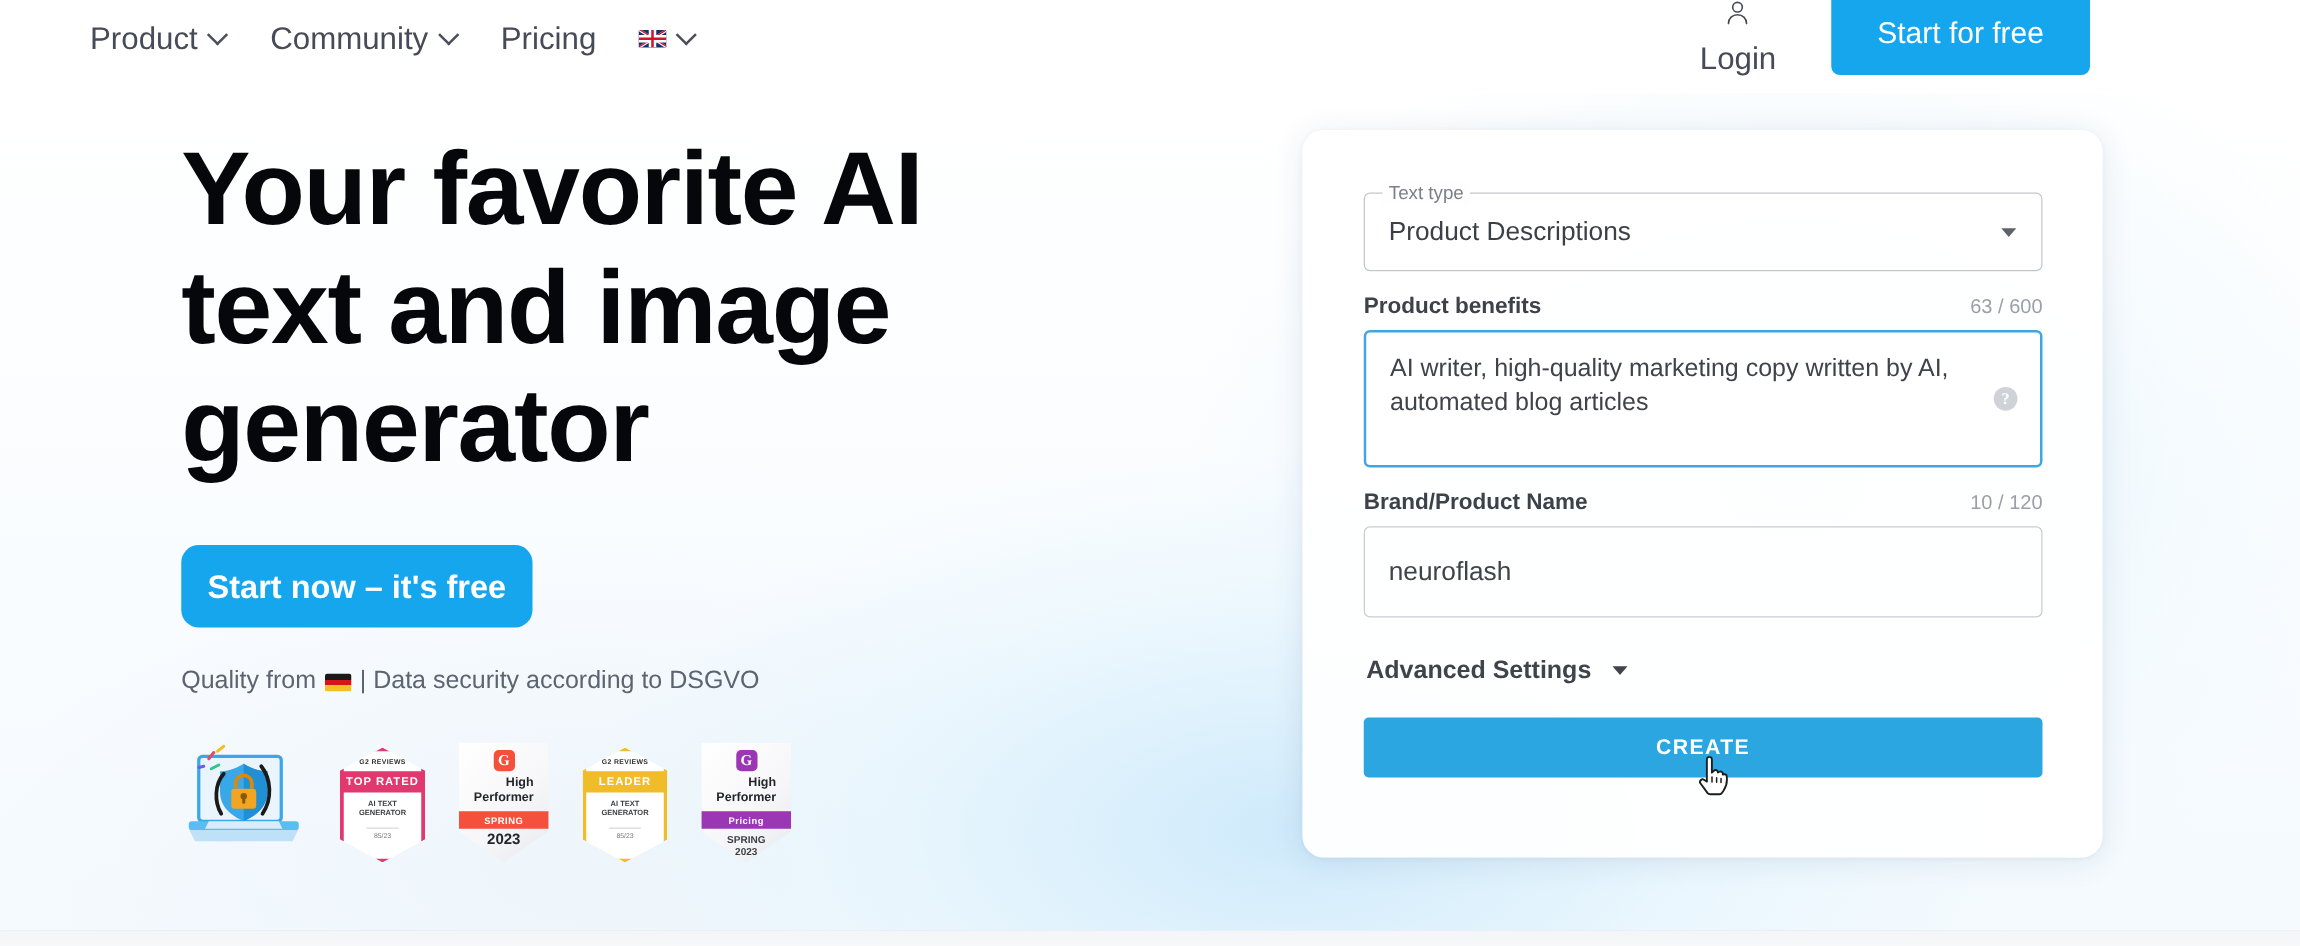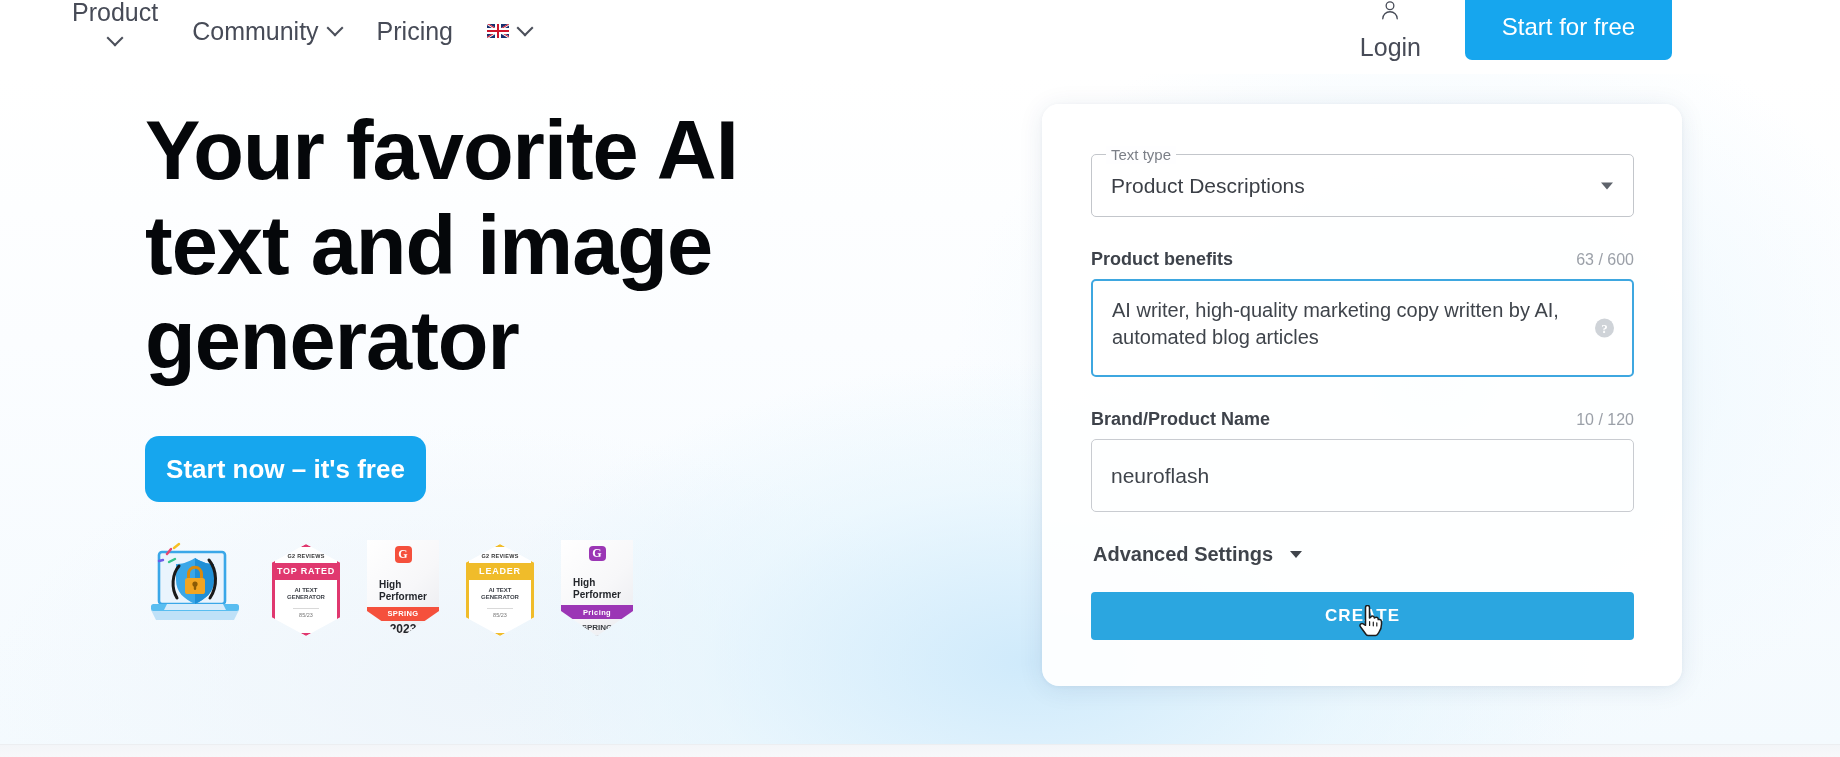--- a/index.html
+++ b/index.html
@@ -74,21 +74,21 @@
     align-items: center;
     gap: 9px;
     padding: 0 17px;
     height: 62px;
     color: #474b57;
     font-size: 25px;
     line-height: 1;
     cursor: pointer;
     white-space: nowrap;
   }
-  .nav-item:first-child { padding-left: 8px; flex-direction: column; }
+  .nav-item:first-child { padding-left: 8px; }
 
   .chev {
     display: inline-block;
     width: 15px;
     height: 15px;
     position: relative;
     top: -2px;
   }
   .chev::before {
     content: "";
@@ -312,25 +312,25 @@
     border-radius: 4px;
     color: #ffffff;
     font-size: 12px;
     font-weight: bold;
     display: flex;
     align-items: center;
     justify-content: center;
     font-family: "Liberation Serif", serif;
   }
   .shieldbadge .title {
-    margin-top: 16px;
+    margin-top: 4px;
     font-size: 10px;
     font-weight: bold;
     color: #23262b;
-    text-align: left;
+    text-align: right;
     line-height: 12px;
   }
   .shieldbadge .band {
     margin-top: 4px;
     width: 100%;
     padding: 2.6px 0;
     color: #ffffff;
     font-size: 7.5px;
     font-weight: bold;
     text-align: center;
@@ -405,36 +405,36 @@
     width: 0; height: 0;
     border-left: 6.5px solid transparent;
     border-right: 6.5px solid transparent;
     border-top: 7.5px solid #5e636b;
   }
 
   .field-head {
     display: flex;
     align-items: baseline;
     justify-content: space-between;
-    margin-top: 32px;
+    margin-top: 17px;
     margin-bottom: 9px;
   }
   .field-label {
     font-size: 18px;
     font-weight: bold;
     color: #3d424a;
   }
   .field-counter {
     font-size: 16px;
     color: #9ba0a8;
   }
 
   .textarea-box {
     position: relative;
-    height: 98px;
+    height: 110px;
     border: 2px solid #3ea7e0;
     border-radius: 5px;
     padding: 16px 52px 0 19px;
     background: #ffffff;
     cursor: text;
   }
   .textarea-box .ta-text {
     font-size: 20px;
     line-height: 27px;
     color: #3f444b;
@@ -578,20 +578,25 @@
   <div id="hero-left">
 
     <h1 id="hero-title">
       <span>Your favorite AI</span><br>
       <span>text and image</span><br>
       <span>generator</span>
     </h1>
 
     <button id="start-now-btn">Start now – it's free</button>
 
+    <div id="quality-line">
+      <span>Quality from</span>
+      <span class="flag-de"></span>
+      <span>| Data security according to DSGVO</span>
+    </div>
 
     <div id="badges-row">
 
       <div class="badge">
         <svg class="laptop-badge" viewBox="0 0 100 94">
           <rect x="14" y="14" width="66" height="52" rx="3" fill="#eaf4fd" stroke="#3aa7e8" stroke-width="2.6"></rect>
           <path d="M6 72h88l-5 10H11z" fill="#bfe1f8"></path>
           <rect x="6" y="66" width="88" height="7" rx="2.5" fill="#59bdf0"></rect>
           <path d="M22 66h56l3 6H19z" fill="#d8ecfb"></path>
           <path d="M50 20c8 5 14 6 19 6v16c0 12-8 19-19 24-11-5-19-12-19-24V26c5 0 11-1 19-6z" fill="#3aa7e8"></path>

